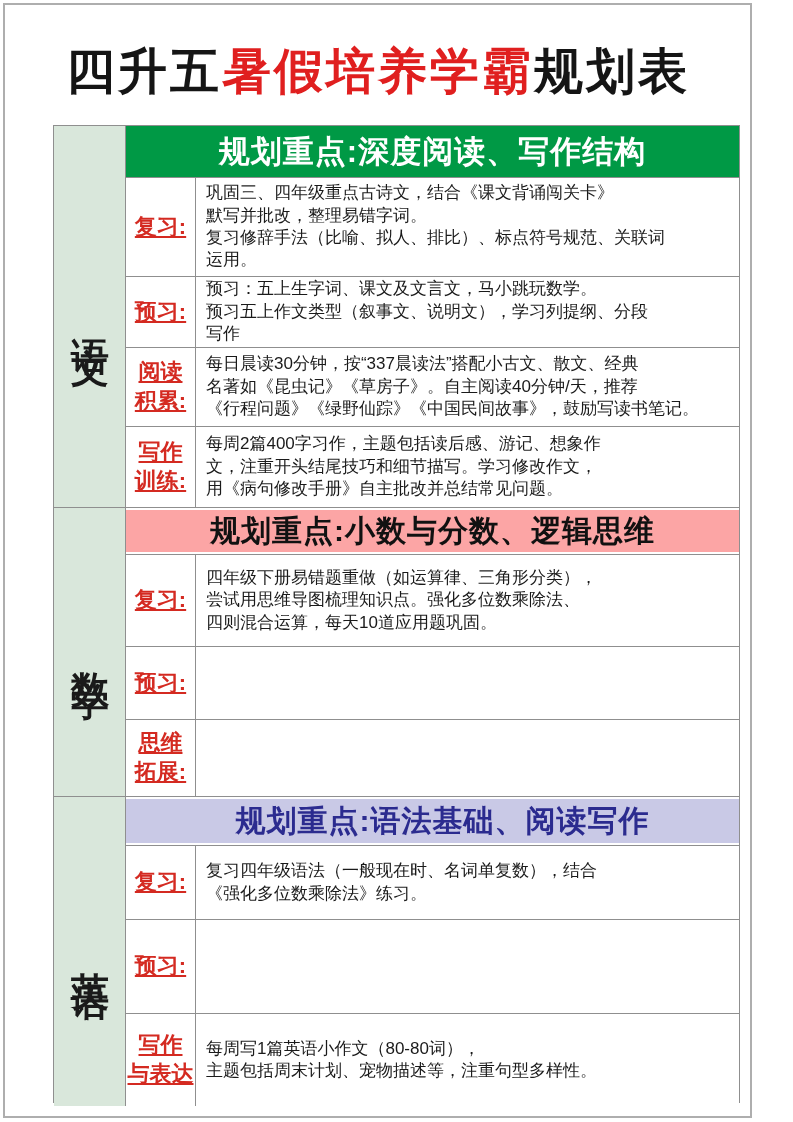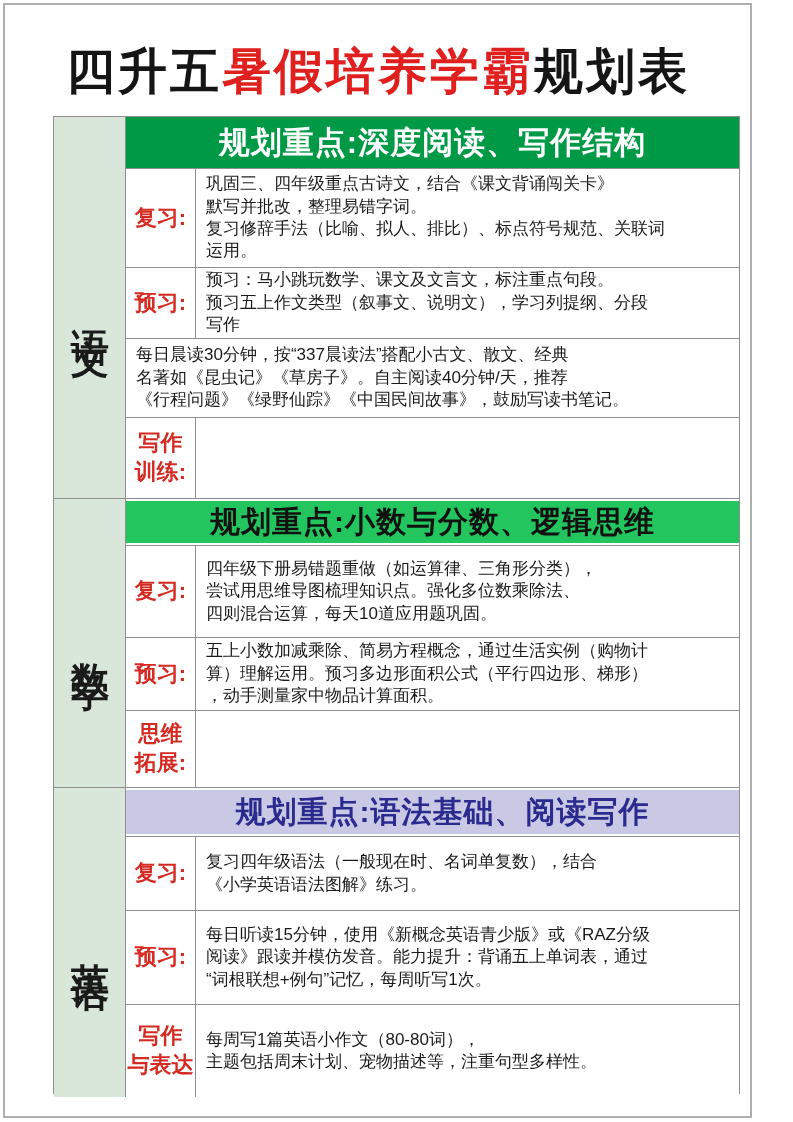--- a/index.html
+++ b/index.html
@@ -13,21 +13,21 @@
     border:2px solid #aeaeae; pointer-events:none;
   }
   .title {
     position:absolute; top:42px; left:0; width:100%;
     text-align:center; font-size:49px; font-weight:bold;
     font-family:"DejaVu Serif", serif; letter-spacing:3px; line-height:1.2;
     color:#151515; white-space:nowrap;
   }
   .title .red { color:#e01f1f; }
   .plan-table {
-    position:absolute; left:53px; top:116px; width:687px; height:978px;
+    position:absolute; left:53px; top:125px; width:687px; height:978px;
     border:1px solid #8f8f8f; display:flex; flex-direction:column;
   }
   .section { display:flex; flex-direction:row; }
   .section + .section { border-top:1px solid #8f8f8f; }
   .subject-cell {
     width:72px; flex:0 0 72px; background:#d9e7db;
     border-right:1px solid #8f8f8f;
     display:flex; align-items:center; justify-content:center;
   }
   .subject-cell span {
@@ -37,29 +37,29 @@
   }
   .section-body { flex:1; display:flex; flex-direction:column; min-width:0; }
   .header-wrap { background:#ffffff; }
   .header-bar {
     height:100%; display:flex; align-items:center; justify-content:center;
     font-weight:bold; font-size:31px; letter-spacing:1px; white-space:nowrap;
   }
   .sec-chinese .header-wrap { height:51px; }
   .sec-chinese .header-bar { background:#009945; color:#ffffff; }
   .sec-math .header-wrap { height:46px; padding:2px 0; }
-  .sec-math .header-bar { background:#22c55e; color:#111111; font-size:30px; }
+  .sec-math .header-bar { background:#fca5a5; color:#111111; font-size:30px; }
   .sec-english .header-wrap { height:48px; padding:2px 0; }
   .sec-english .header-bar { background:#c9c9e6; color:#2b2b8f; font-size:30px;padding-left:20px; }
   .row { display:flex; flex-direction:row; border-top:1px solid #8f8f8f; }
   .label-cell {
     width:70px; flex:0 0 70px; border-right:1px solid #8f8f8f;
     display:flex; align-items:center; justify-content:center;
     color:#d42a21; font-weight:bold; font-size:22px; line-height:1.3;
-    white-space:pre-line; text-align:center; background:#ffffff;
+    white-space:pre-line; text-align:center; background:#ffffff;text-decoration:underline;
   }
   .content-cell {
     flex:1; display:flex; align-items:center; background:#ffffff;
     padding:3px 4px 3px 10px; min-width:0;
   }
   .content-cell span {
     font-size:17px; line-height:1.32; color:#1a1a1a; white-space:pre-line;
     font-family:Liberation Sans, sans-serif;
   }
 </style>
@@ -88,35 +88,42 @@
           <div class="content-cell">
               <span>巩固三、四年级重点古诗文，结合《课文背诵闯关卡》
 默写并批改，整理易错字词。
 复习修辞手法（比喻、拟人、排比）、标点符号规范、关联词
 运用。</span>
             </div>
         </div>
         <div class="row" style="height:71px">
           <div class="label-cell">预习:</div>
           <div class="content-cell">
-              <span>预习：马小跳玩数学、课文及文言文，标注重点句段。
+              <span>预习：五上生字词、课文及文言文，马小跳玩数学。
 预习五上作文类型（叙事文、说明文），学习列提纲、分段
 写作</span>
             </div>
         </div>
         <div class="row" style="height:79px">
+          <div class="label-cell">阅读
+积累:</div>
           <div class="content-cell">
               <span>每日晨读30分钟，按“337晨读法”搭配小古文、散文、经典
 名著如《昆虫记》《草房子》。自主阅读40分钟/天，推荐
 《行程问题》《绿野仙踪》《中国民间故事》，鼓励写读书笔记。</span>
             </div>
         </div>
         <div class="row" style="height:81px">
           <div class="label-cell">写作
 训练:</div>
+          <div class="content-cell">
+              <span>每周2篇400字习作，主题包括读后感、游记、想象作
+文，注重开头结尾技巧和细节描写。学习修改作文，
+用《病句修改手册》自主批改并总结常见问题。</span>
+            </div>
         </div>
       </div>
     </div>
 
     <div class="section sec-math">
       <div class="subject-cell">
         <span>数学</span>
       </div>
       <div class="section-body">
         <div class="header-wrap">
@@ -125,55 +132,45 @@
         <div class="row" style="height:92px">
           <div class="label-cell">复习:</div>
           <div class="content-cell">
               <span>四年级下册易错题重做（如运算律、三角形分类），
 尝试用思维导图梳理知识点。强化多位数乘除法、
 四则混合运算，每天10道应用题巩固。</span>
             </div>
         </div>
         <div class="row" style="height:73px">
           <div class="label-cell">预习:</div>
-          <div class="content-cell">
-              <span>五上小数加减乘除、简易方程概念，通过生活实例（购物计
-算）理解运用。预习多边形面积公式（平行四边形、梯形）
-，动手测量家中物品计算面积。</span>
-            </div>
         </div>
         <div class="row" style="height:77px">
           <div class="label-cell">思维
 拓展:</div>
         </div>
       </div>
     </div>
 
     <div class="section sec-english">
       <div class="subject-cell">
         <span>英语</span>
       </div>
       <div class="section-body">
         <div class="header-wrap">
           <div class="header-bar">规划重点:语法基础、阅读写作</div>
         </div>
         <div class="row" style="height:74px">
           <div class="label-cell">复习:</div>
           <div class="content-cell">
               <span>复习四年级语法（一般现在时、名词单复数），结合
-《小学英语语法图解》练习。</span>
+《强化多位数乘除法》练习。</span>
             </div>
         </div>
         <div class="row" style="height:94px">
           <div class="label-cell">预习:</div>
-          <div class="content-cell">
-              <span>每日听读15分钟，使用《新概念英语青少版》或《RAZ分级
-阅读》跟读并模仿发音。能力提升：背诵五上单词表，通过
-“词根联想+例句”记忆，每周听写1次。</span>
-            </div>
         </div>
         <div class="row" style="height:93px">
           <div class="label-cell">写作
 与表达</div>
           <div class="content-cell">
               <span>每周写1篇英语小作文（80-80词），
 主题包括周末计划、宠物描述等，注重句型多样性。</span>
             </div>
         </div>
       </div>

